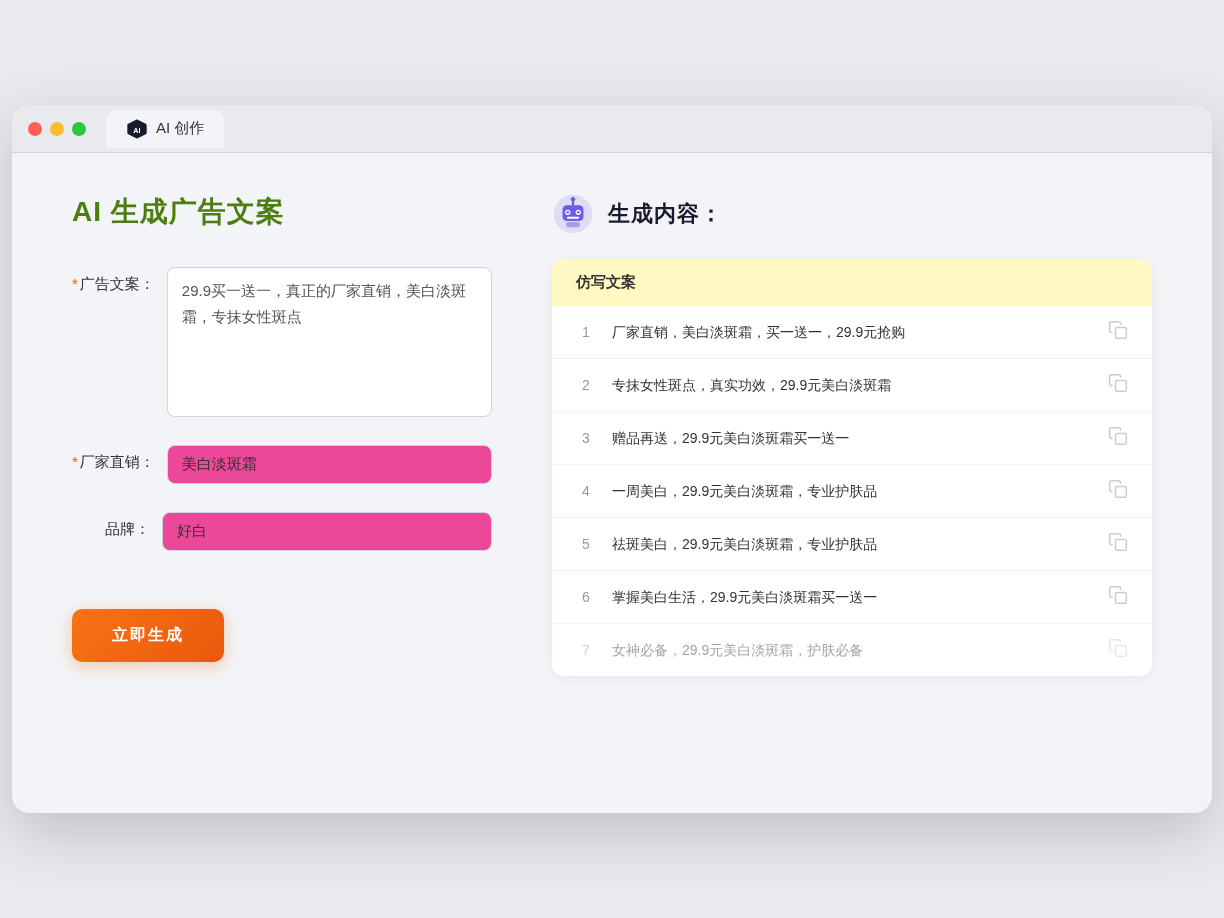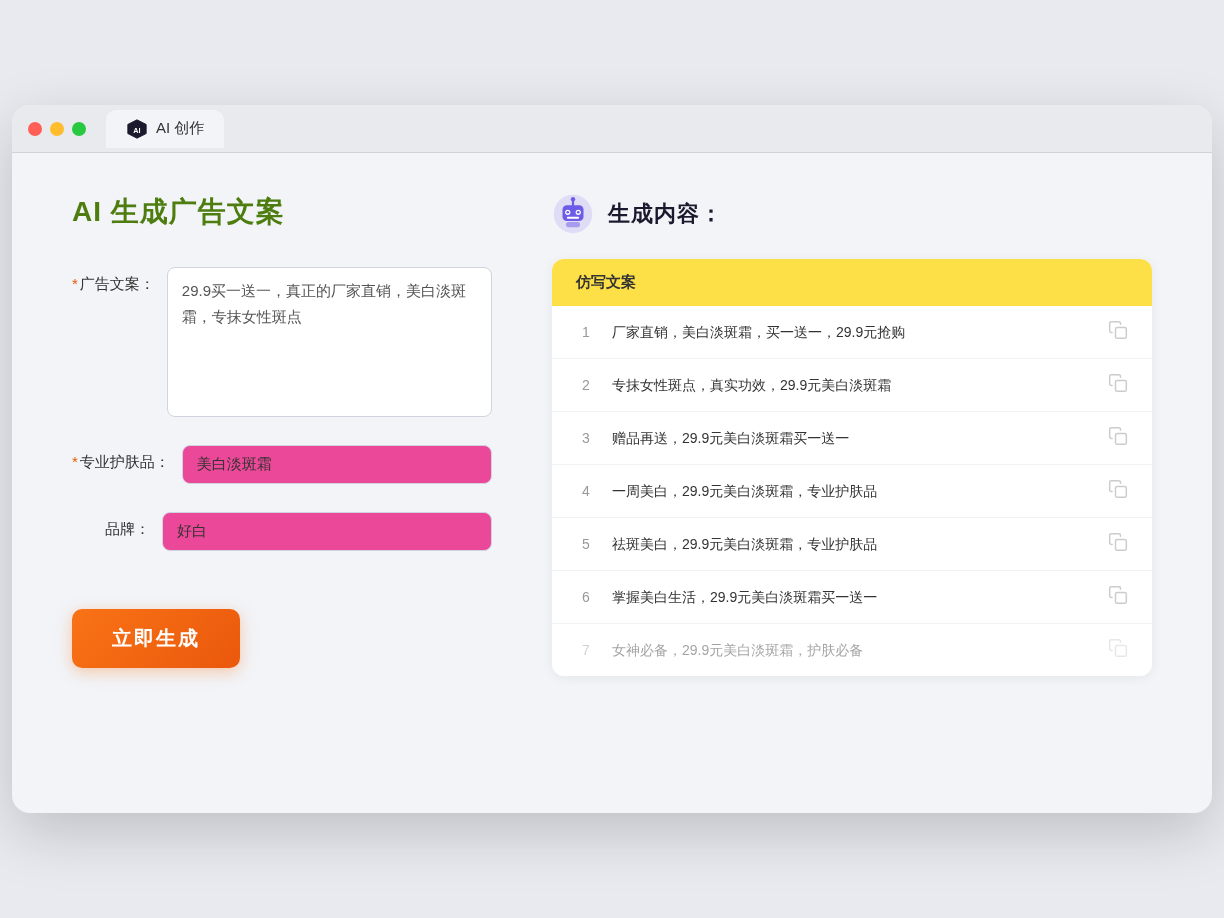--- a/index.html
+++ b/index.html
@@ -130,21 +130,21 @@
       background: #ec4899;
     }
 
     .generate-btn {
       margin-top: 30px;
       background: linear-gradient(135deg, #f97316, #ea580c);
       color: #fff;
       border: none;
       border-radius: 10px;
       padding: 16px 40px;
-      font-size: 20px;
+      font-size: 16px;
       font-weight: 600;
       cursor: pointer;
       letter-spacing: 2px;
       font-family: inherit;
       box-shadow: 0 4px 16px rgba(249,115,22,0.35);
     }
 
     
     .right-panel {
       flex: 1;
@@ -165,21 +165,21 @@
     }
 
     .results-container {
       background: #fff;
       border-radius: 12px;
       overflow: hidden;
       box-shadow: 0 2px 12px rgba(0,0,0,0.06);
     }
 
     .results-header {
-      background: #fde047;
+      background: #fef9c3;
       padding: 14px 24px;
       font-size: 15px;
       font-weight: 600;
       color: #333;
     }
 
     .result-item {
       display: flex;
       align-items: center;
       padding: 14px 24px;
@@ -245,21 +245,21 @@
       <div class="form-row">
         <label class="form-label">
           <span class="required">*</span><span>广告文案：</span>
         </label>
         <textarea class="form-textarea" rows="5" style="">29.9买一送一，真正的厂家直销，美白淡斑霜，专抹女性斑点</textarea>
       </div>
 
       
       <div class="form-row">
         <label class="form-label">
-          <span class="required">*</span><span>专业护肤品：</span>
+          <span class="required">*</span><span>厂家直销：</span>
         </label>
         <input class="form-input" type="text" value="美白淡斑霜" style="">
       </div>
 
       
       <div class="form-row">
         <label class="form-label">品牌：</label>
         <input class="form-input" type="text" value="好白" style="">
       </div>
 

